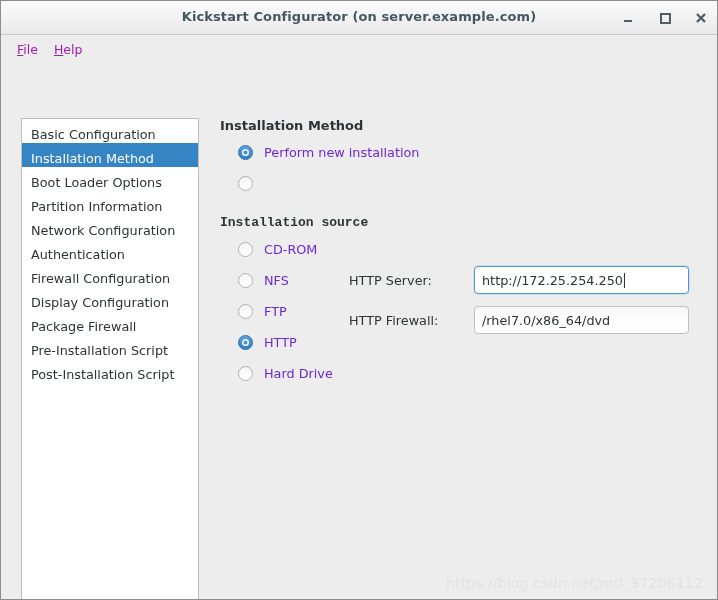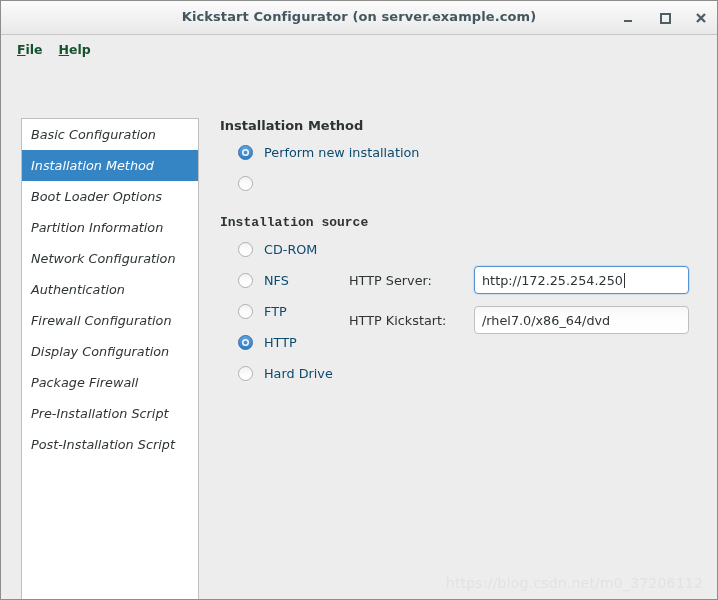--- a/index.html
+++ b/index.html
@@ -59,22 +59,21 @@
 
   
   #menubar {
     height: 29px;
     background: #ededed;
     display: flex;
     align-items: center;
     padding-left: 8px;
     box-sizing: border-box;
     font-size: 12.5px;
-    color: #14532d;
-    font-weight: bold;
+    color: #a21caf;
   }
   .menu-item {
     padding: 3px 8px;
     cursor: default;
   }
   .menu-item u { text-decoration: underline; }
 
   
   #content {
     position: relative;
@@ -87,29 +86,28 @@
     left: 20px;
     top: 54px;
     width: 178px;
     height: 492px;
     background: #ffffff;
     border: 1px solid #bfbfbf;
     box-sizing: border-box;
     overflow: hidden;
   }
   .side-item {
-    height: 31px;
+    height: 24px;
     line-height: 31px;
     padding-left: 9px;
     font-size: 12.8px;
     color: #2e3436;
     white-space: nowrap;
     cursor: default;
     box-sizing: border-box;
-    font-style: italic;
   }
   .side-item.selected {
     background: #3584c4;
     color: #ffffff;
   }
 
   
   #main {
     position: absolute;
     left: 219px;
@@ -149,21 +147,21 @@
     content: "";
     position: absolute;
     left: 3px; top: 3px;
     width: 7px; height: 7px;
     border-radius: 50%;
     background: transparent;
     box-shadow: 0 0 0 1.5px rgba(255,255,255,0.95) inset;
   }
   .radio-label {
     font-size: 12.8px;
-    color: #0c4a6e;
+    color: #6d28d9;
     margin-left: 11px;
     white-space: nowrap;
   }
 
   
   #fields {
     position: absolute;
     left: 129px;
     top: 142px;
     width: 340px;
@@ -307,21 +305,21 @@
 
       <div id="fields">
         <div class="field-row">
           <span class="field-label">HTTP Server:</span>
           <div class="field-input focused">
             <span>http://172.25.254.250</span>
               <span class="caret"></span>
           </div>
         </div>
         <div class="field-row">
-          <span class="field-label">HTTP Kickstart:</span>
+          <span class="field-label">HTTP Firewall:</span>
           <div class="field-input">
             <span>/rhel7.0/x86_64/dvd</span>
           </div>
         </div>
       </div>
 
     </div>
 
     <div id="watermark">https://blog.csdn.net/m0_37206112</div>
 

